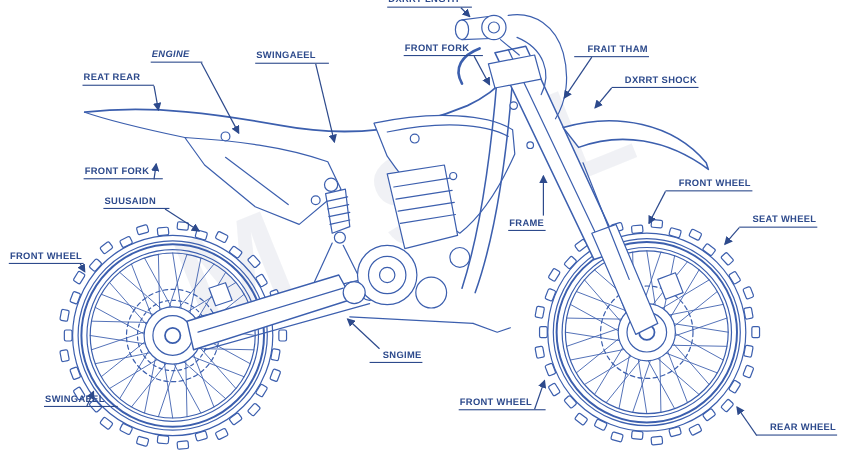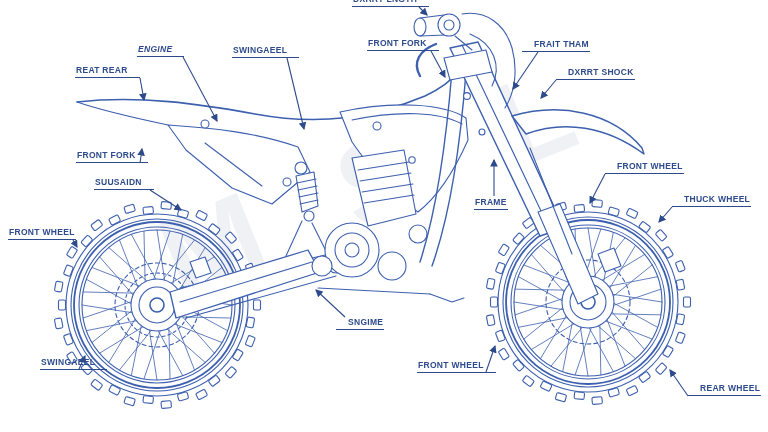--- a/index.html
+++ b/index.html
@@ -313,20 +313,20 @@
   <div class="lbl ext-r" style="left:137px;top:44px;font-style:italic;">ENGINE</div>
   <div class="lbl ext-r" style="left:232px;top:45px;">SWINGAEEL</div>
   <div class="lbl ext-r" style="left:367px;top:38px;">FRONT FORK</div>
   <div class="lbl ext-l" style="left:522px;top:39px;">FRAIT THAM</div>
   <div class="lbl ext-l" style="left:556px;top:67px;">DXRRT SHOCK</div>
   <div class="lbl ext-r" style="left:75px;top:65px;">REAT REAR</div>
   <div class="lbl ext-r" style="left:76px;top:150px;">FRONT FORK</div>
   <div class="lbl ext-r" style="left:94px;top:177px;">SUUSAIDN</div>
   <div class="lbl" style="left:8px;top:227px;">FRONT WHEEL</div>
   <div class="lbl ext-r" style="left:23px;top:357px;margin-left:17px;">SWINGAEEL</div>
-  <div class="lbl" style="left:474px;top:197px;">FRAME</div>
+  <div class="lbl" style="left:462px;top:197px;">FRAME</div>
   <div class="lbl ext-l" style="left:336px;top:317px;text-align:right;">SNGIME</div>
   <div class="lbl ext-l" style="left:605px;top:161px;">FRONT WHEEL</div>
-  <div class="lbl ext-l" style="left:672px;top:194px;">THUCK WHEEL</div>
+  <div class="lbl ext-l" style="left:672px;top:194px;">SEAT WHEEL</div>
   <div class="lbl ext-r" style="left:417px;top:360px;">FRONT WHEEL</div>
   <div class="lbl ext-l" style="left:688px;top:383px;text-align:right;">REAR WHEEL</div>
 
 </div>
 
 </body></html>

